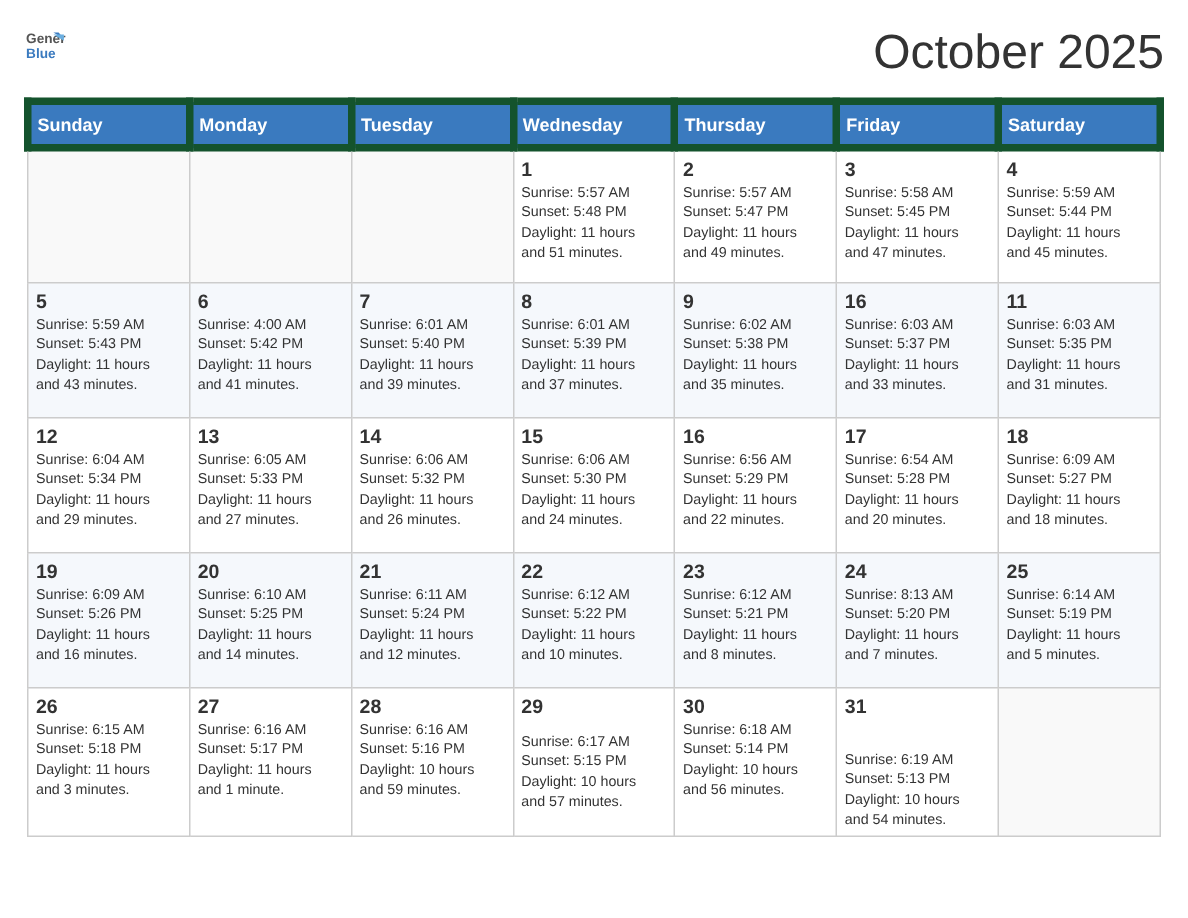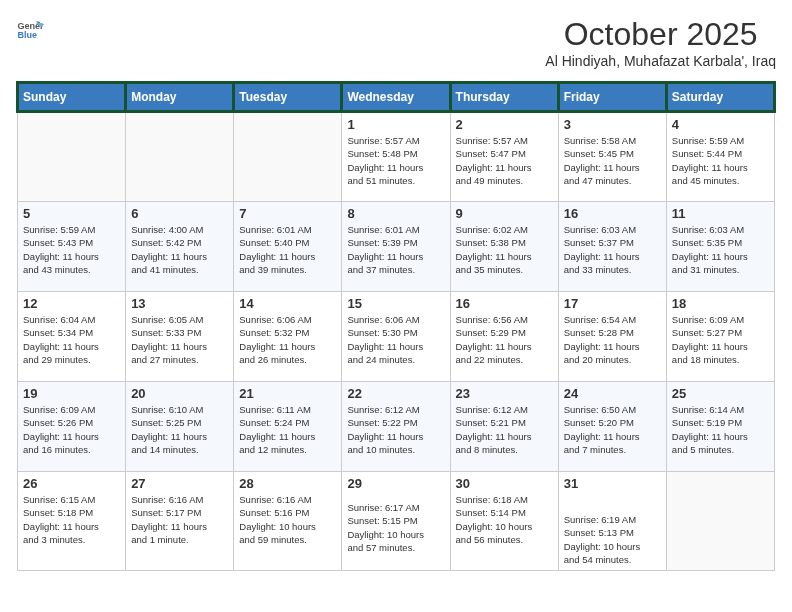--- a/index.html
+++ b/index.html
@@ -42,21 +42,21 @@
       border-collapse: collapse;
       table-layout: fixed;
     }
     thead th {
       background: #3a7abf;
       color: #fff;
       font-size: 12px;
       font-weight: bold;
       padding: 6px 4px;
       text-align: left;
-      border: 3px solid #14532d;
+      border: 5px solid #14532d;
     }
     tbody td {
       border: 1px solid #ccc;
       vertical-align: top;
       padding: 4px 5px;
       font-size: 10px;
       color: #333;
       height: 90px;
     }
     .day-number {
@@ -87,21 +87,20 @@
   <div class="logo">
     <svg class="logo-icon" viewBox="0 0 40 40">
       <text x="2" y="18" font-size="13" font-weight="bold" fill="#555">General</text>
       <text x="2" y="32" font-size="13" font-weight="bold" fill="#3a7abf">Blue</text>
       <polygon points="28,8 38,14 33,8" fill="#3a7abf"></polygon>
       <polygon points="28,10 38,16 38,10" fill="#6aaee0"></polygon>
     </svg>
   </div>
   <div class="title-block">
     <div class="month-title">October 2025</div>
-    <div class="subtitle">Al Hindiyah, Muhafazat Karbala', Iraq</div>
   </div>
 </div>
 
 <table>
   <thead>
     <tr>
     <th>Sunday</th>
         <th>Monday</th>
         <th>Tuesday</th>
         <th>Wednesday</th>
@@ -277,21 +276,21 @@
         </td>
         <td>
           <div class="day-number">23</div>
           <div class="day-info" style="white-space: pre-line;">Sunrise: 6:12 AM
 Sunset: 5:21 PM
 Daylight: 11 hours
 and 8 minutes.</div>
         </td>
         <td>
           <div class="day-number">24</div>
-          <div class="day-info" style="white-space: pre-line;">Sunrise: 6:50 AM
+          <div class="day-info" style="white-space: pre-line;">Sunrise: 8:13 AM
 Sunset: 5:20 PM
 Daylight: 11 hours
 and 7 minutes.</div>
         </td>
         <td>
           <div class="day-number">25</div>
           <div class="day-info" style="white-space: pre-line;">Sunrise: 6:14 AM
 Sunset: 5:19 PM
 Daylight: 11 hours
 and 5 minutes.</div>

